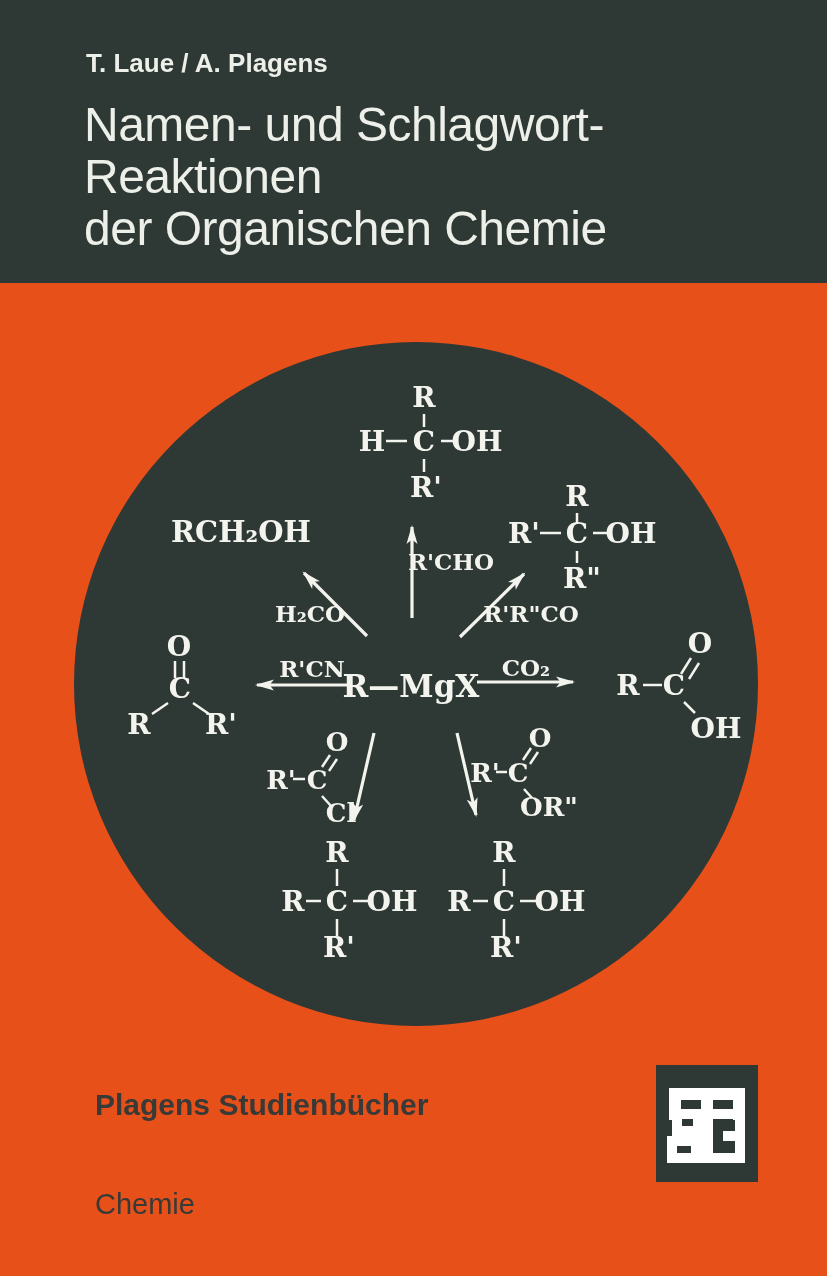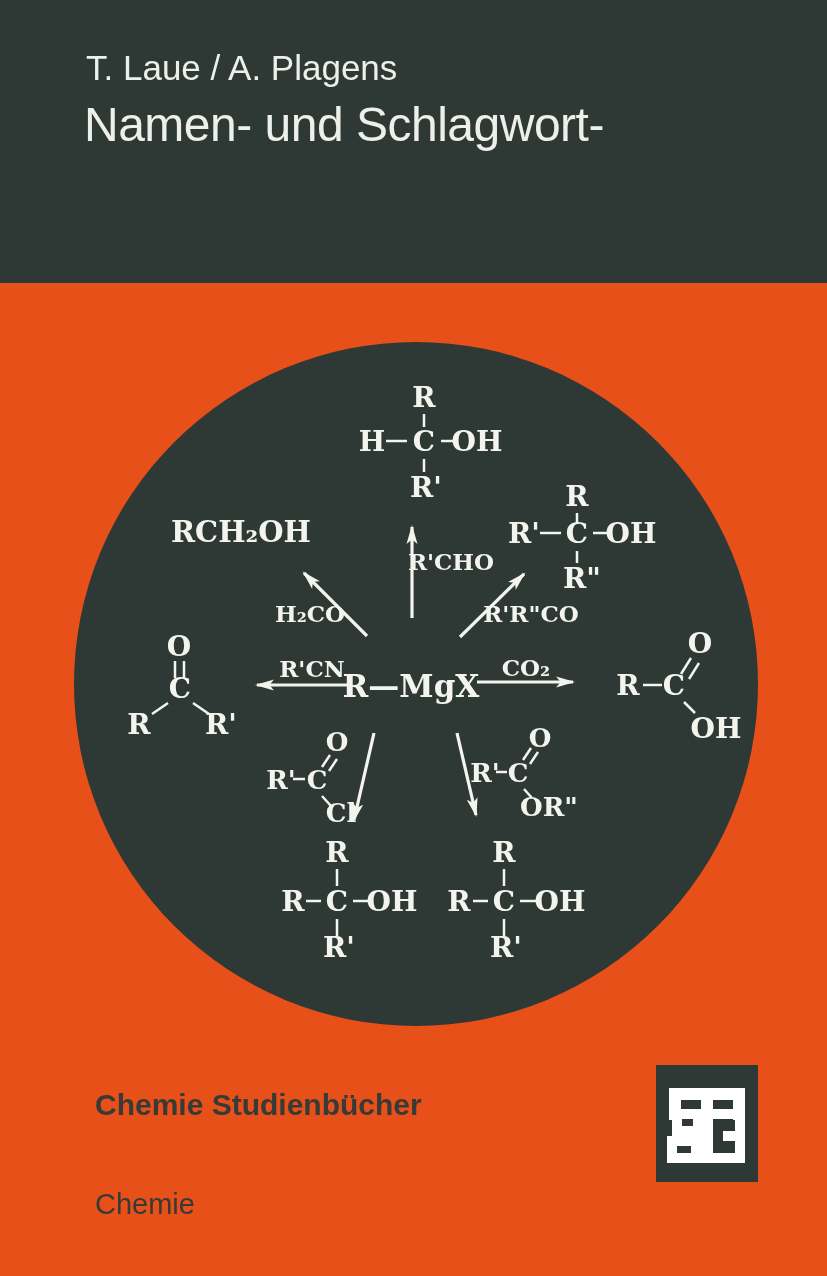--- a/index.html
+++ b/index.html
@@ -16,21 +16,21 @@
     position:relative;overflow:hidden;
     background:var(--orange);
     font-family:"Liberation Sans",sans-serif;
   }
   .header{
     position:absolute;left:0;top:0;width:827px;height:283px;
     background:var(--dark);
   }
   .authors{
     position:absolute;left:86px;top:48px;
-    font-size:35px;font-weight:normal;color:var(--cover-text);
+    font-size:26px;font-weight:bold;color:var(--cover-text);
     letter-spacing:0px;white-space:nowrap;
   }
   .title{
     position:absolute;left:84px;top:99px;
     font-size:48px;line-height:52px;font-weight:normal;
     color:var(--cover-text);letter-spacing:-0.5px;white-space:nowrap;
   }
   .circle{
     position:absolute;left:74px;top:342px;width:684px;height:684px;
     background:var(--dark);border-radius:50%;
@@ -61,20 +61,22 @@
 </style>
 </head>
 <body>
 
 <div class="cover">
 
   <div class="header">
     <div class="authors">T. Laue / A. Plagens</div>
     <div class="title">
       <div>Namen- und Schlagwort-</div>
+      <div>Reaktionen</div>
+      <div>der Organischen Chemie</div>
     </div>
   </div>
 
   <div class="circle"></div>
 
   <svg id="diagram" viewBox="0 0 827 1276" xmlns="http://www.w3.org/2000/svg">
     <defs>
       <marker id="ah" markerUnits="userSpaceOnUse" markerWidth="20" markerHeight="14" refX="17" refY="7" orient="auto">
         <path d="M0,1.5 L19,7 L0,12.5 L4.5,7 Z" fill="#F3F4EE"></path>
       </marker>
@@ -156,21 +158,21 @@
       <line x1="477" y1="682" x2="573" y2="682" class="arrow" marker-end="url(#ah)"></line>
       <line x1="374" y1="733" x2="354" y2="820" class="arrow" marker-end="url(#ah)"></line>
       <line x1="457" y1="733" x2="476" y2="815" class="arrow" marker-end="url(#ah)"></line>
       <text x="451" y="570" font-size="23" class="reagent">R'CHO</text>
       <text x="310" y="622" font-size="23" class="reagent">H₂CO</text>
       <text x="531" y="622" font-size="23" class="reagent">R'R"CO</text>
       <text x="312" y="677" font-size="23" class="reagent">R'CN</text>
       <text x="526" y="676" font-size="23" class="reagent">CO₂</text>
     </svg>
 
-  <div class="series">Chemie Studienbücher</div>
+  <div class="series">Plagens Studienbücher</div>
   <div class="subject">Chemie</div>
 
   <div class="logo">
     <svg width="102" height="117" viewBox="0 0 102 117" xmlns="http://www.w3.org/2000/svg">
       <rect x="0" y="0" width="102" height="117" fill="#2E3834"></rect>
       <g fill="#FFFFFF">
         <rect x="13" y="23" width="76" height="12"></rect>
         <rect x="13" y="23" width="12" height="32"></rect>
         <rect x="77" y="23" width="12" height="32"></rect>
         <rect x="45" y="23" width="12" height="75"></rect>

